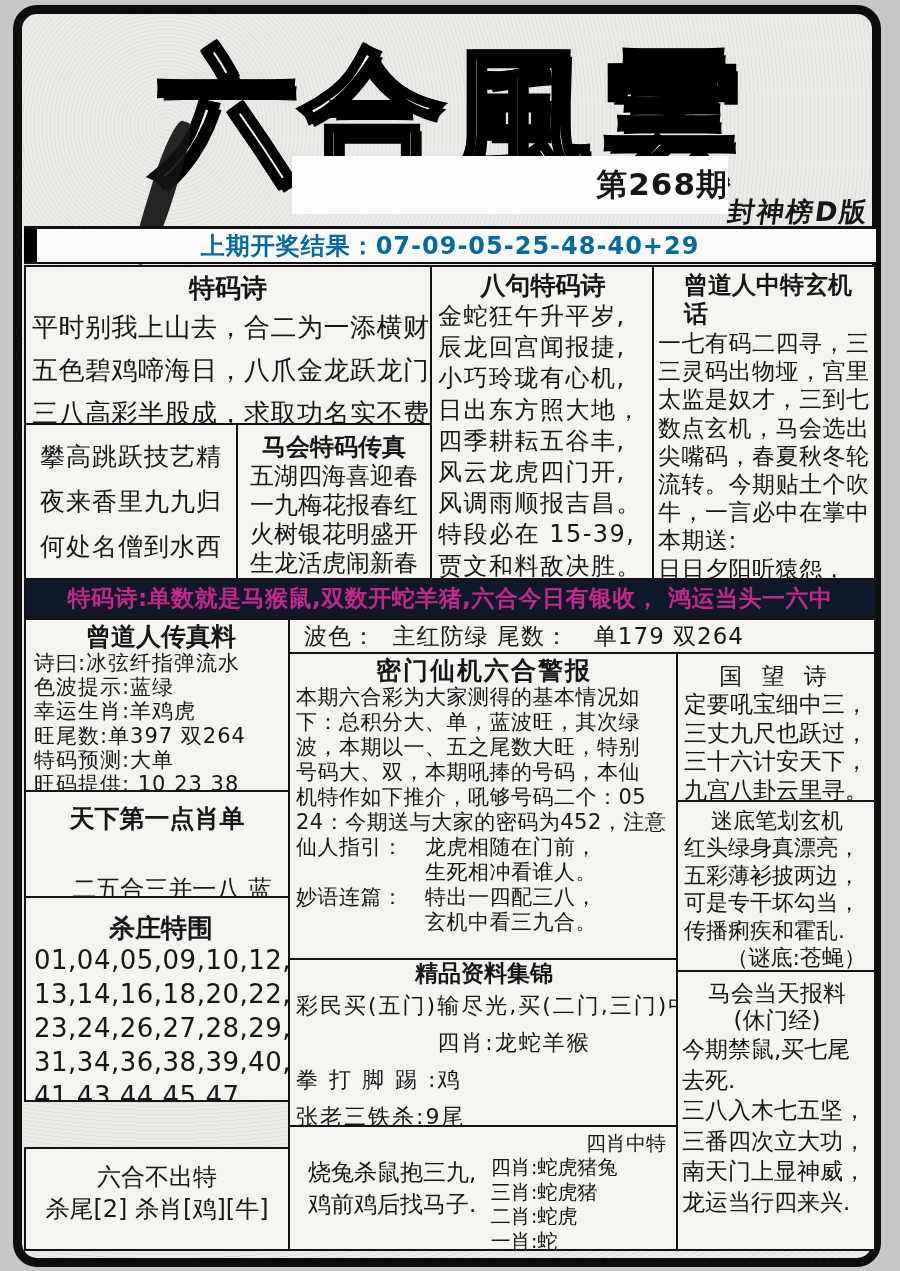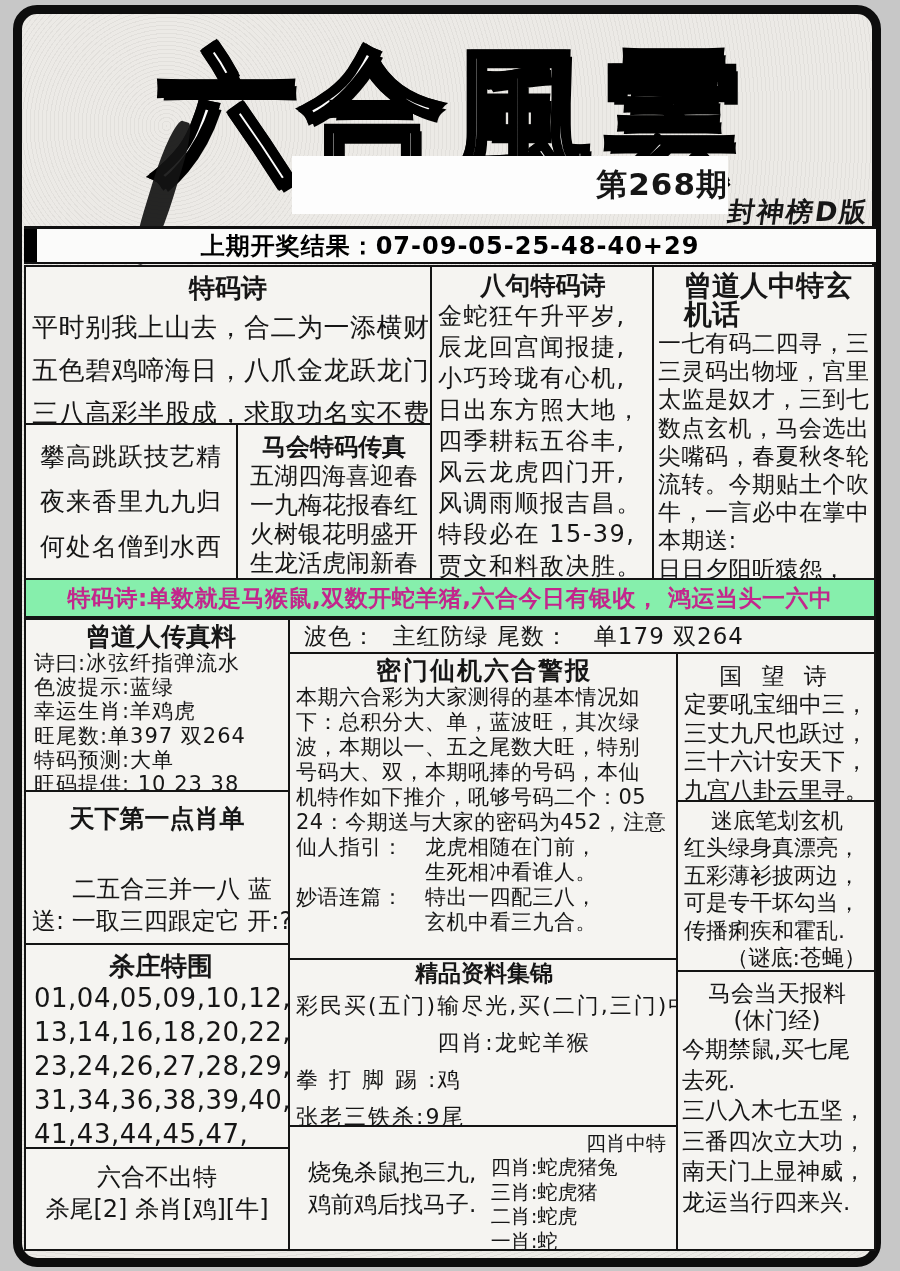--- a/index.html
+++ b/index.html
@@ -35,57 +35,57 @@
   .edition{
     position:absolute;right:32px;top:194px;z-index:3;
     font-size:27px;font-weight:bold;transform:skewX(-8deg);letter-spacing:2px;
   }
   .result-bar{
     position:absolute;left:24px;top:226px;width:852px;height:38px;
     background:#fbfbfa;border-top:3px solid #111;border-bottom:2px solid #111;
     box-sizing:border-box;display:flex;align-items:center;justify-content:center;z-index:4;
   }
   .result-bar .blk{position:absolute;left:0;top:0;width:13px;height:100%;background:#000;}
-  .result-text{color:#000000;font-size:24px;font-weight:600;letter-spacing:1px;white-space:nowrap;}
+  .result-text{color:#0369a1;font-size:24px;font-weight:600;letter-spacing:1px;white-space:nowrap;}
   .cell{
     position:absolute;border:2px solid #141414;background:#f5f4f1;
     box-sizing:border-box;overflow:hidden;z-index:4;
   }
   .ctitle{text-align:center;font-weight:600;}
   .line{white-space:pre;}
   
   .tema-poem{left:24px;top:265px;width:408px;height:160px;padding:4px 6px;}
   .tema-poem .ctitle{font-size:26px;}
   .tema-poem .line{font-size:26px;line-height:43px;text-align:center;letter-spacing:.5px;}
   .climb{left:24px;top:423px;width:214px;height:157px;display:flex;flex-direction:column;justify-content:center;padding-left:14px;}
   .climb .line{font-size:25px;line-height:45px;letter-spacing:1px;}
   .mahui-fax{left:236px;top:423px;width:196px;height:157px;padding-top:8px;}
   .mahui-fax .ctitle{font-size:24px;line-height:29px;}
   .mahui-fax .line{font-size:24px;line-height:29px;text-align:center;}
   .eight{left:430px;top:265px;width:224px;height:315px;padding:4px 4px 0 6px;}
   .eight .ctitle{font-size:25px;line-height:30px;}
   .eight .line{font-size:24px;line-height:31.2px;letter-spacing:1.5px;}
   .xuanji{left:652px;top:265px;width:224px;height:315px;padding:4px 2px 0 4px;}
-  .xuanji .ctitle{font-size:28px;line-height:29px;text-align:left;padding-left:26px;}
+  .xuanji .ctitle{font-size:24px;line-height:29px;text-align:left;padding-left:26px;}
   .xuanji .line{font-size:23px;line-height:28.2px;letter-spacing:.5px;}
   .banner{
     left:24px;top:578px;width:852px;height:40px;
-    display:flex;align-items:center;justify-content:center;background:#86efac;
+    display:flex;align-items:center;justify-content:center;background:#0f172a;
   }
   .banner .line{font-size:23px;font-weight:600;letter-spacing:.5px;}
   
   .zengdao-fax{left:24px;top:618px;width:266px;height:174px;padding:2px 0 0 8px;}
   .zengdao-fax .ctitle{font-size:25px;line-height:29px;}
   .zengdao-fax .line{font-size:21px;line-height:24.2px;letter-spacing:1px;}
   .tianxia{left:24px;top:790px;width:266px;height:155px;display:flex;flex-direction:column;padding:10px 6px 6px;}
   .tianxia .ctitle{font-size:25px;}
   .tianxia .sp{flex:1;}
   .tianxia .l0{font-size:24px;text-align:right;padding-right:10px;}
   .tianxia .l1{font-size:24px;}
-  .shazhuang{left:24px;top:943px;width:266px;height:206px;padding:6px 0 0 8px;}
+  .shazhuang{left:24px;top:896px;width:266px;height:206px;padding:15px 0 0 8px;}
   .shazhuang .ctitle{font-size:26px;line-height:30px;}
   .shazhuang .line{font-size:26px;line-height:34px;letter-spacing:.5px;}
   .buchute{left:24px;top:1147px;width:266px;height:104px;padding-top:12px;}
   .buchute .ctitle{font-size:24px;line-height:32px;font-weight:400;}
   .buchute .line{font-size:24px;text-align:center;}
   
   .bose{left:288px;top:618px;width:588px;height:36px;display:flex;align-items:center;padding-left:14px;}
   .bose .line{font-size:23px;letter-spacing:1px;}
   .mimen{left:288px;top:652px;width:390px;height:308px;padding:2px 4px 0 6px;}
   .mimen .ctitle{font-size:25px;line-height:29px;letter-spacing:2px;}

